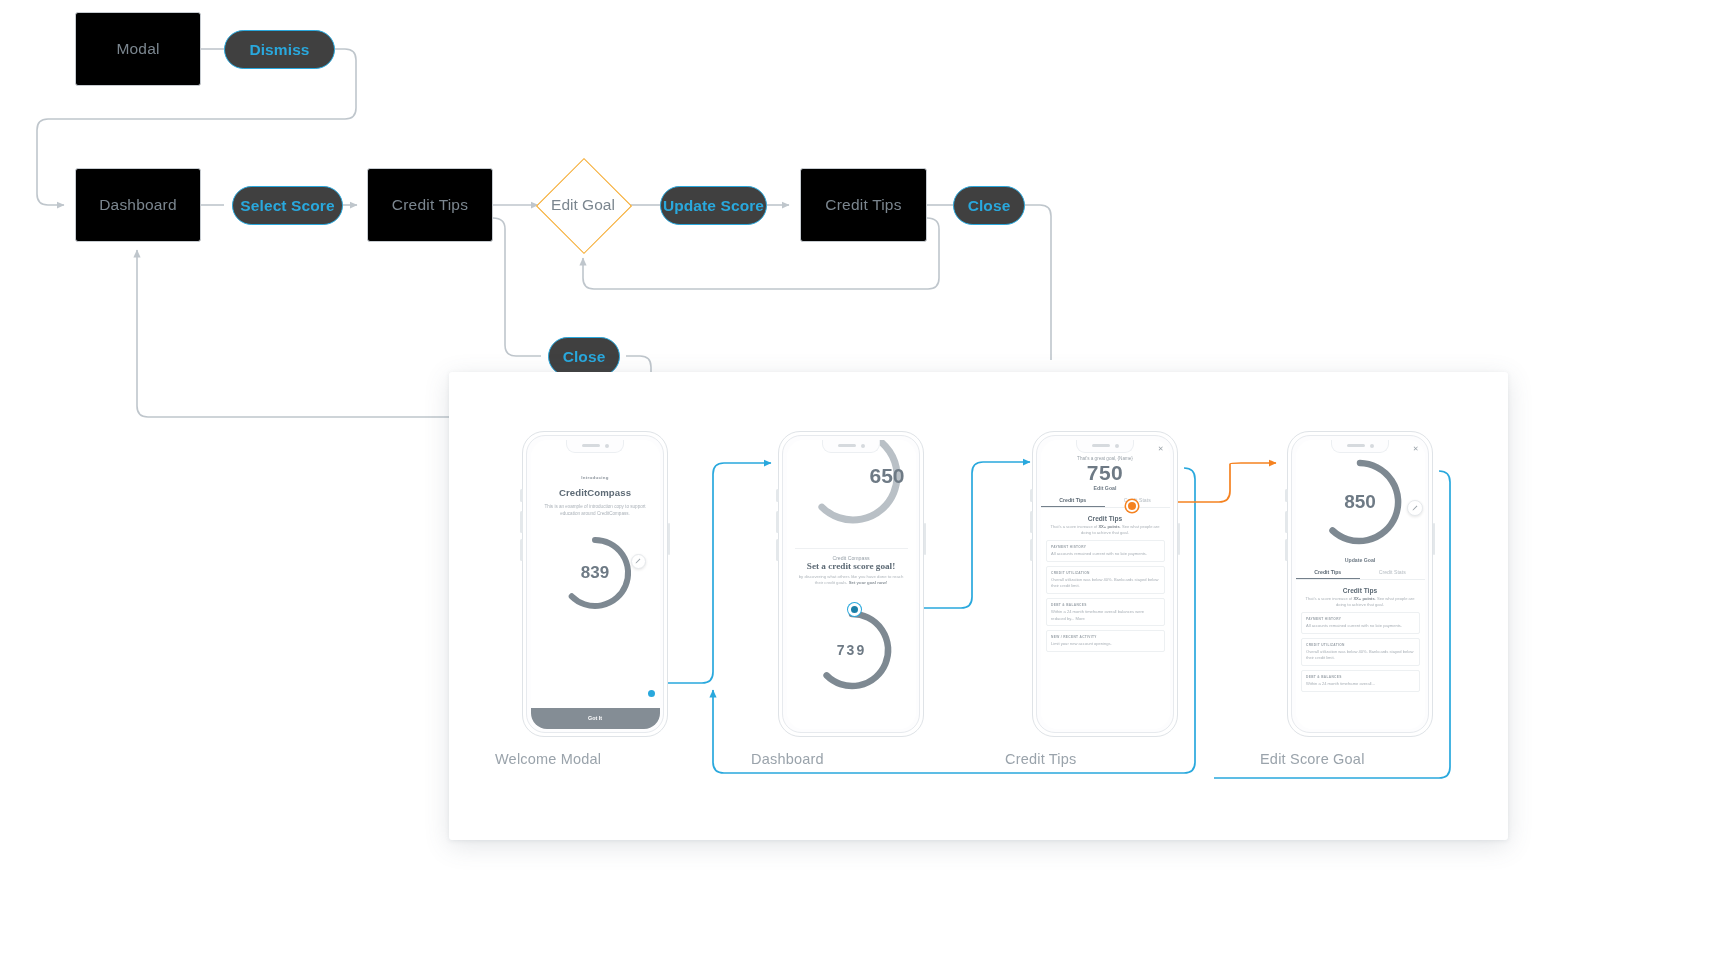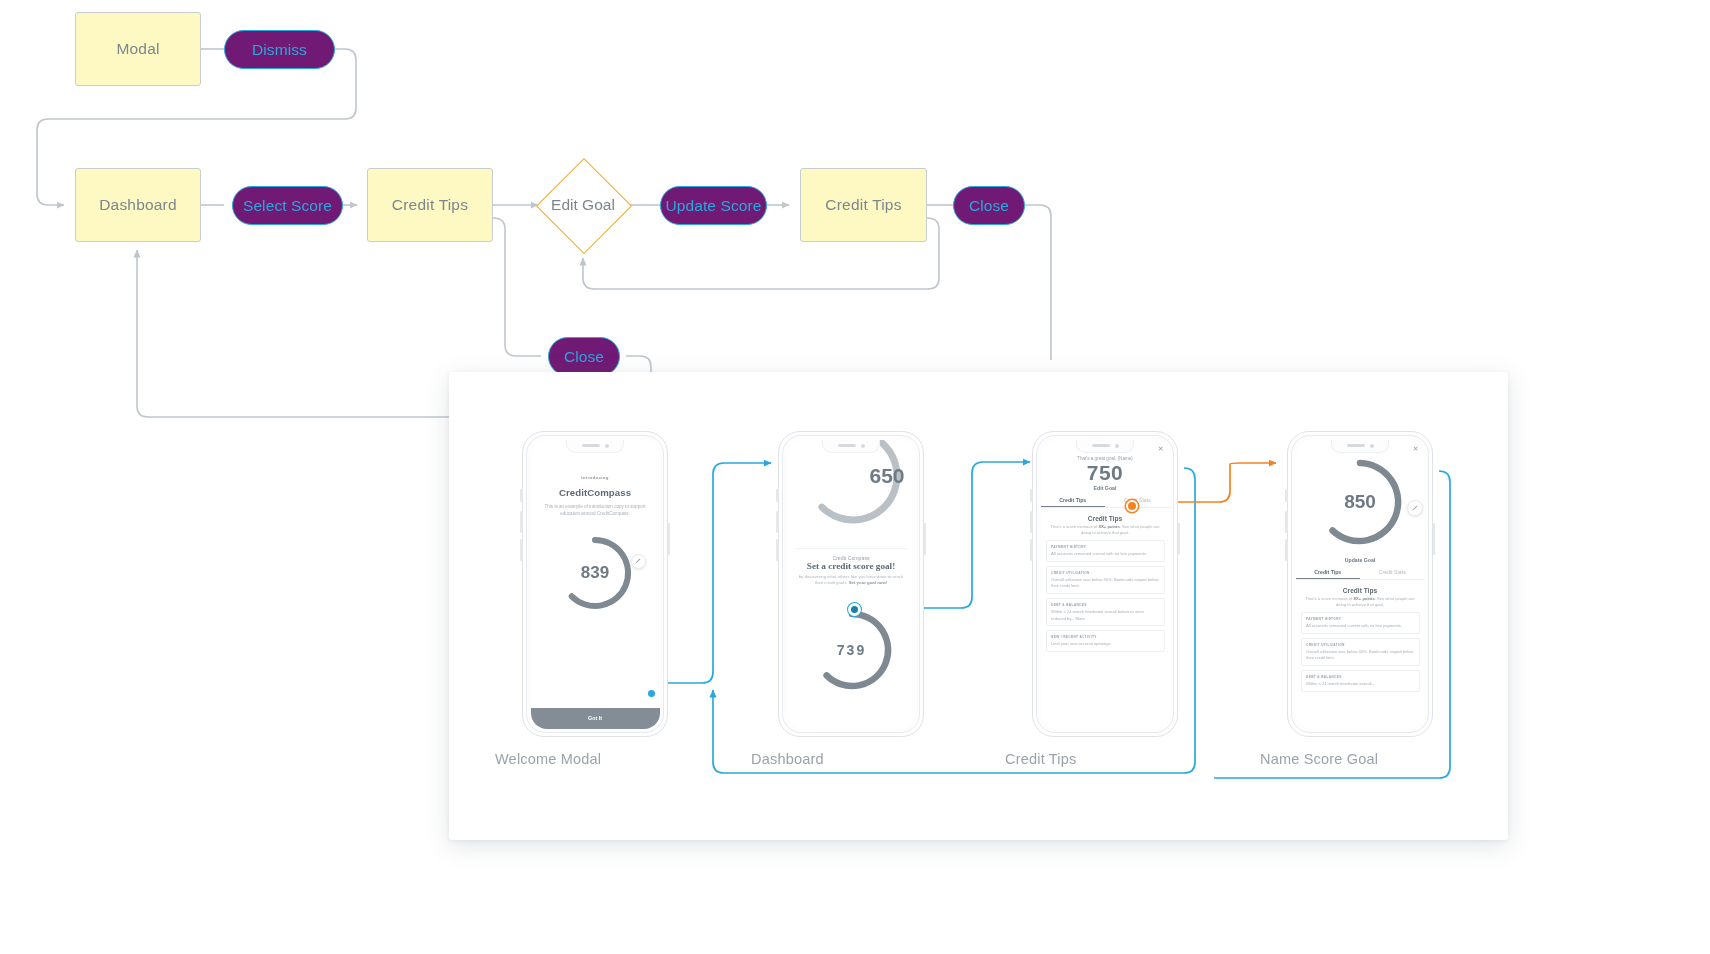--- a/index.html
+++ b/index.html
@@ -4,24 +4,24 @@
 <style>
   html,body{margin:0;padding:0;background:#ffffff;}
   body{width:1710px;height:954px;position:relative;overflow:hidden;
        font-family:"Liberation Sans","DejaVu Sans",sans-serif;}
 
   
   #flow-svg{position:absolute;left:0;top:0;width:1710px;height:954px;}
 
   .flow-node{position:absolute;display:flex;align-items:center;justify-content:center;
              box-sizing:border-box;}
-  .node-rect{background:#fef9c3;border:1px solid #c7ccd1;border-radius:3px;
+  .node-rect{background:#000000;border:1px solid #c7ccd1;border-radius:3px;
              color:#7b868f;font-size:15.5px;letter-spacing:.2px;}
-  .node-pill{background:#701a75;border:1.6px solid #29a8dd;border-radius:40px;
-             color:#29a8dd;font-size:15.5px;font-weight:normal;letter-spacing:.1px;}
+  .node-pill{background:#404040;border:1.6px solid #29a8dd;border-radius:40px;
+             color:#29a8dd;font-size:15.5px;font-weight:bold;letter-spacing:.1px;}
   .node-diamond{color:#7b868f;font-size:15.5px;}
   .node-diamond .dlabel{position:relative;z-index:2;}
   .node-diamond .dshape{position:absolute;left:50%;top:50%;width:66px;height:66px;
                         margin-left:-33px;margin-top:-33px;border:1.6px solid #f5a623;
                         transform:rotate(45deg);background:#ffffff;z-index:1;}
 
   
   #panel{position:absolute;left:449px;top:372px;width:1059px;height:468px;
          background:#ffffff;border-radius:3px;
          box-shadow:0 6px 26px rgba(80,95,110,.16), 0 1px 4px rgba(80,95,110,.10);}
@@ -353,15 +353,15 @@
       <div class="t-card">
         <div class="t-lbl">CREDIT UTILIZATION</div>
         <div class="t-txt">Overall utilization was below 40%. Bankcards stayed below their credit limit.</div>
       </div>
       <div class="t-card">
         <div class="t-lbl">DEBT &amp; BALANCES</div>
         <div class="t-txt">Within a 24 month timeframe overall...</div>
       </div>
     </div>
   </div>
-  <div class="phone-caption" style="left:811px;top:379px;">Name Score Goal</div>
+  <div class="phone-caption" style="left:811px;top:379px;">Edit Score Goal</div>
 
 </div>
 
 </body></html>

